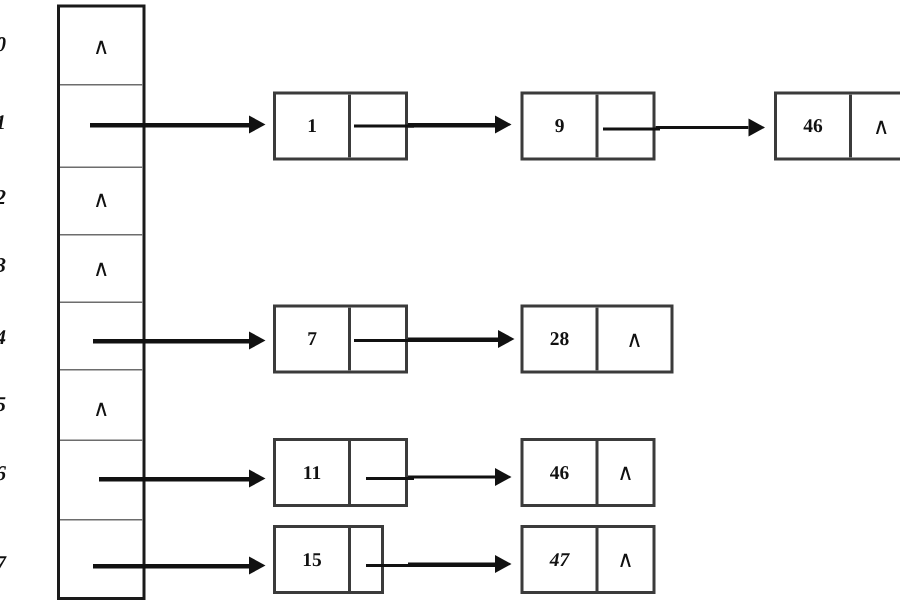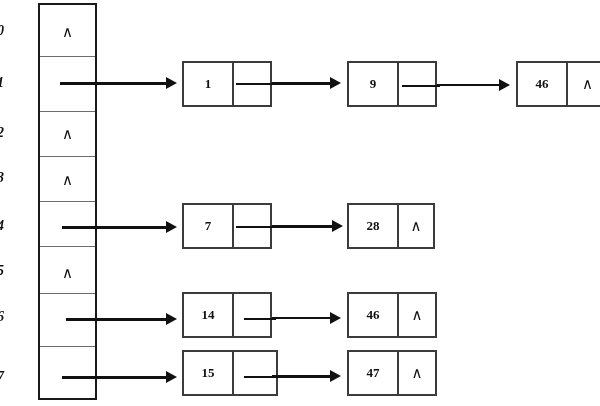--- a/index.html
+++ b/index.html
@@ -168,44 +168,44 @@
   </div>
 
   <div class="node" style="left:182px; top:203px; width:90px; height:46px;">
     <div class="node-key">7</div>
     <div class="node-next"></div>
   </div>
   <div class="stub" style="left:236px; top:226px; width:40px;"></div>
   <div class="arrow" style="left:272px; top:225px; width:60px;"></div>
   <div class="arrow-head" style="left:332px; top:220px;"></div>
 
-  <div class="node" style="left:347px; top:203px; width:88px; height:46px;">
+  <div class="node" style="left:347px; top:203px; width:102px; height:46px;">
     <div class="node-key">28</div>
     <div class="node-next">∧</div>
   </div>
 
   <div class="node" style="left:182px; top:292px; width:90px; height:46px;">
-    <div class="node-key">14</div>
+    <div class="node-key">11</div>
     <div class="node-next"></div>
   </div>
   <div class="stub" style="left:244px; top:318px; width:32px;"></div>
   <div class="arrow" style="left:272px; top:317px; width:58px; height:2px;"></div>
   <div class="arrow-head" style="left:330px; top:312px;"></div>
 
   <div class="node" style="left:347px; top:292px; width:90px; height:46px;">
     <div class="node-key">46</div>
     <div class="node-next">∧</div>
   </div>
 
-  <div class="node" style="left:182px; top:350px; width:96px; height:46px;">
+  <div class="node" style="left:182px; top:350px; width:74px; height:46px;">
     <div class="node-key">15</div>
     <div class="node-next"></div>
   </div>
   <div class="stub" style="left:244px; top:376px; width:32px;"></div>
   <div class="arrow" style="left:272px; top:375px; width:58px;"></div>
   <div class="arrow-head" style="left:330px; top:370px;"></div>
 
-  <div class="node" style="left:347px; top:350px; width:90px; height:46px;">
+  <div class="node" style="left:347px; top:350px; width:90px; height:46px;font-style:italic;">
     <div class="node-key">47</div>
     <div class="node-next">∧</div>
   </div>
 
 </div>
 
 </body></html>

